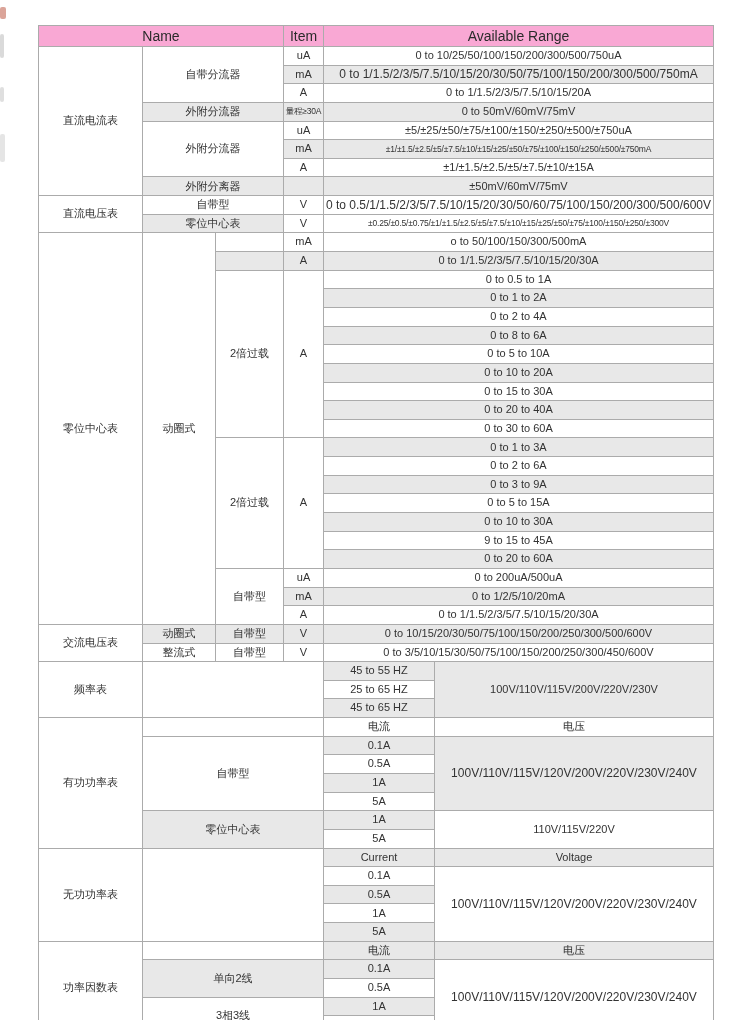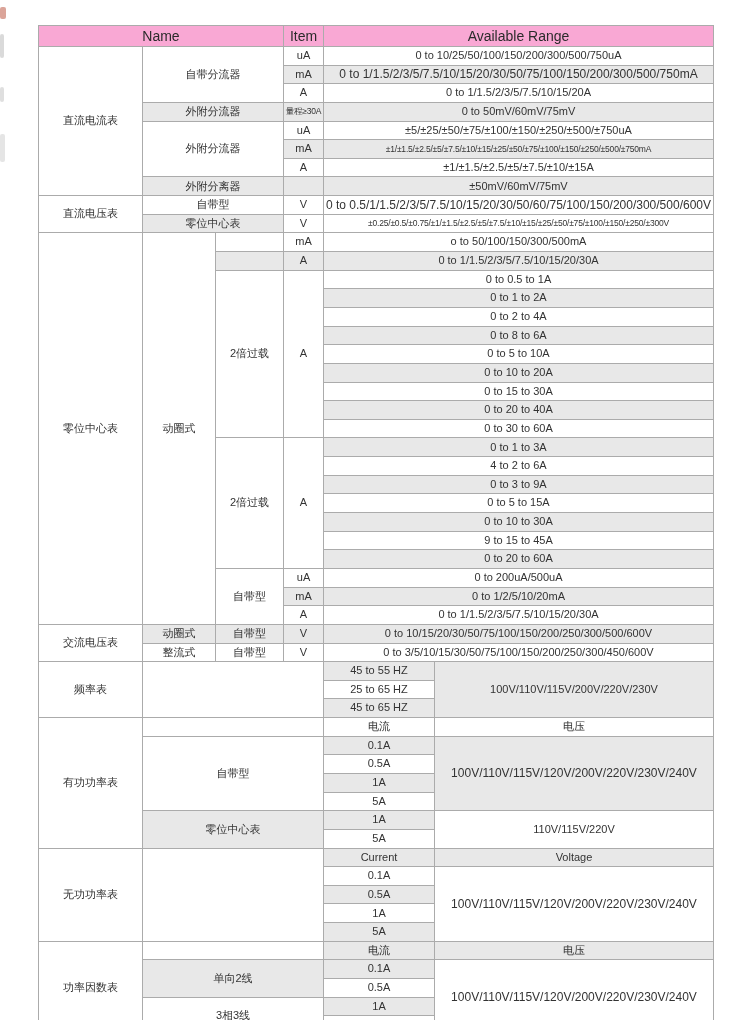--- a/index.html
+++ b/index.html
@@ -145,21 +145,21 @@
         </tr>
         <tr>
           <td colspan="2">0 to 30 to 60A</td>
         </tr>
         <tr>
           <td rowspan="7">2倍过载</td>
           <td rowspan="7">A</td>
           <td colspan="2" class="shade">0 to 1 to 3A</td>
         </tr>
         <tr>
-          <td colspan="2">4 to 2 to 6A</td>
+          <td colspan="2">0 to 2 to 6A</td>
         </tr>
         <tr>
           <td colspan="2" class="shade">0 to 3 to 9A</td>
         </tr>
         <tr>
           <td colspan="2">0 to 5 to 15A</td>
         </tr>
         <tr>
           <td colspan="2" class="shade">0 to 10 to 30A</td>
         </tr>

